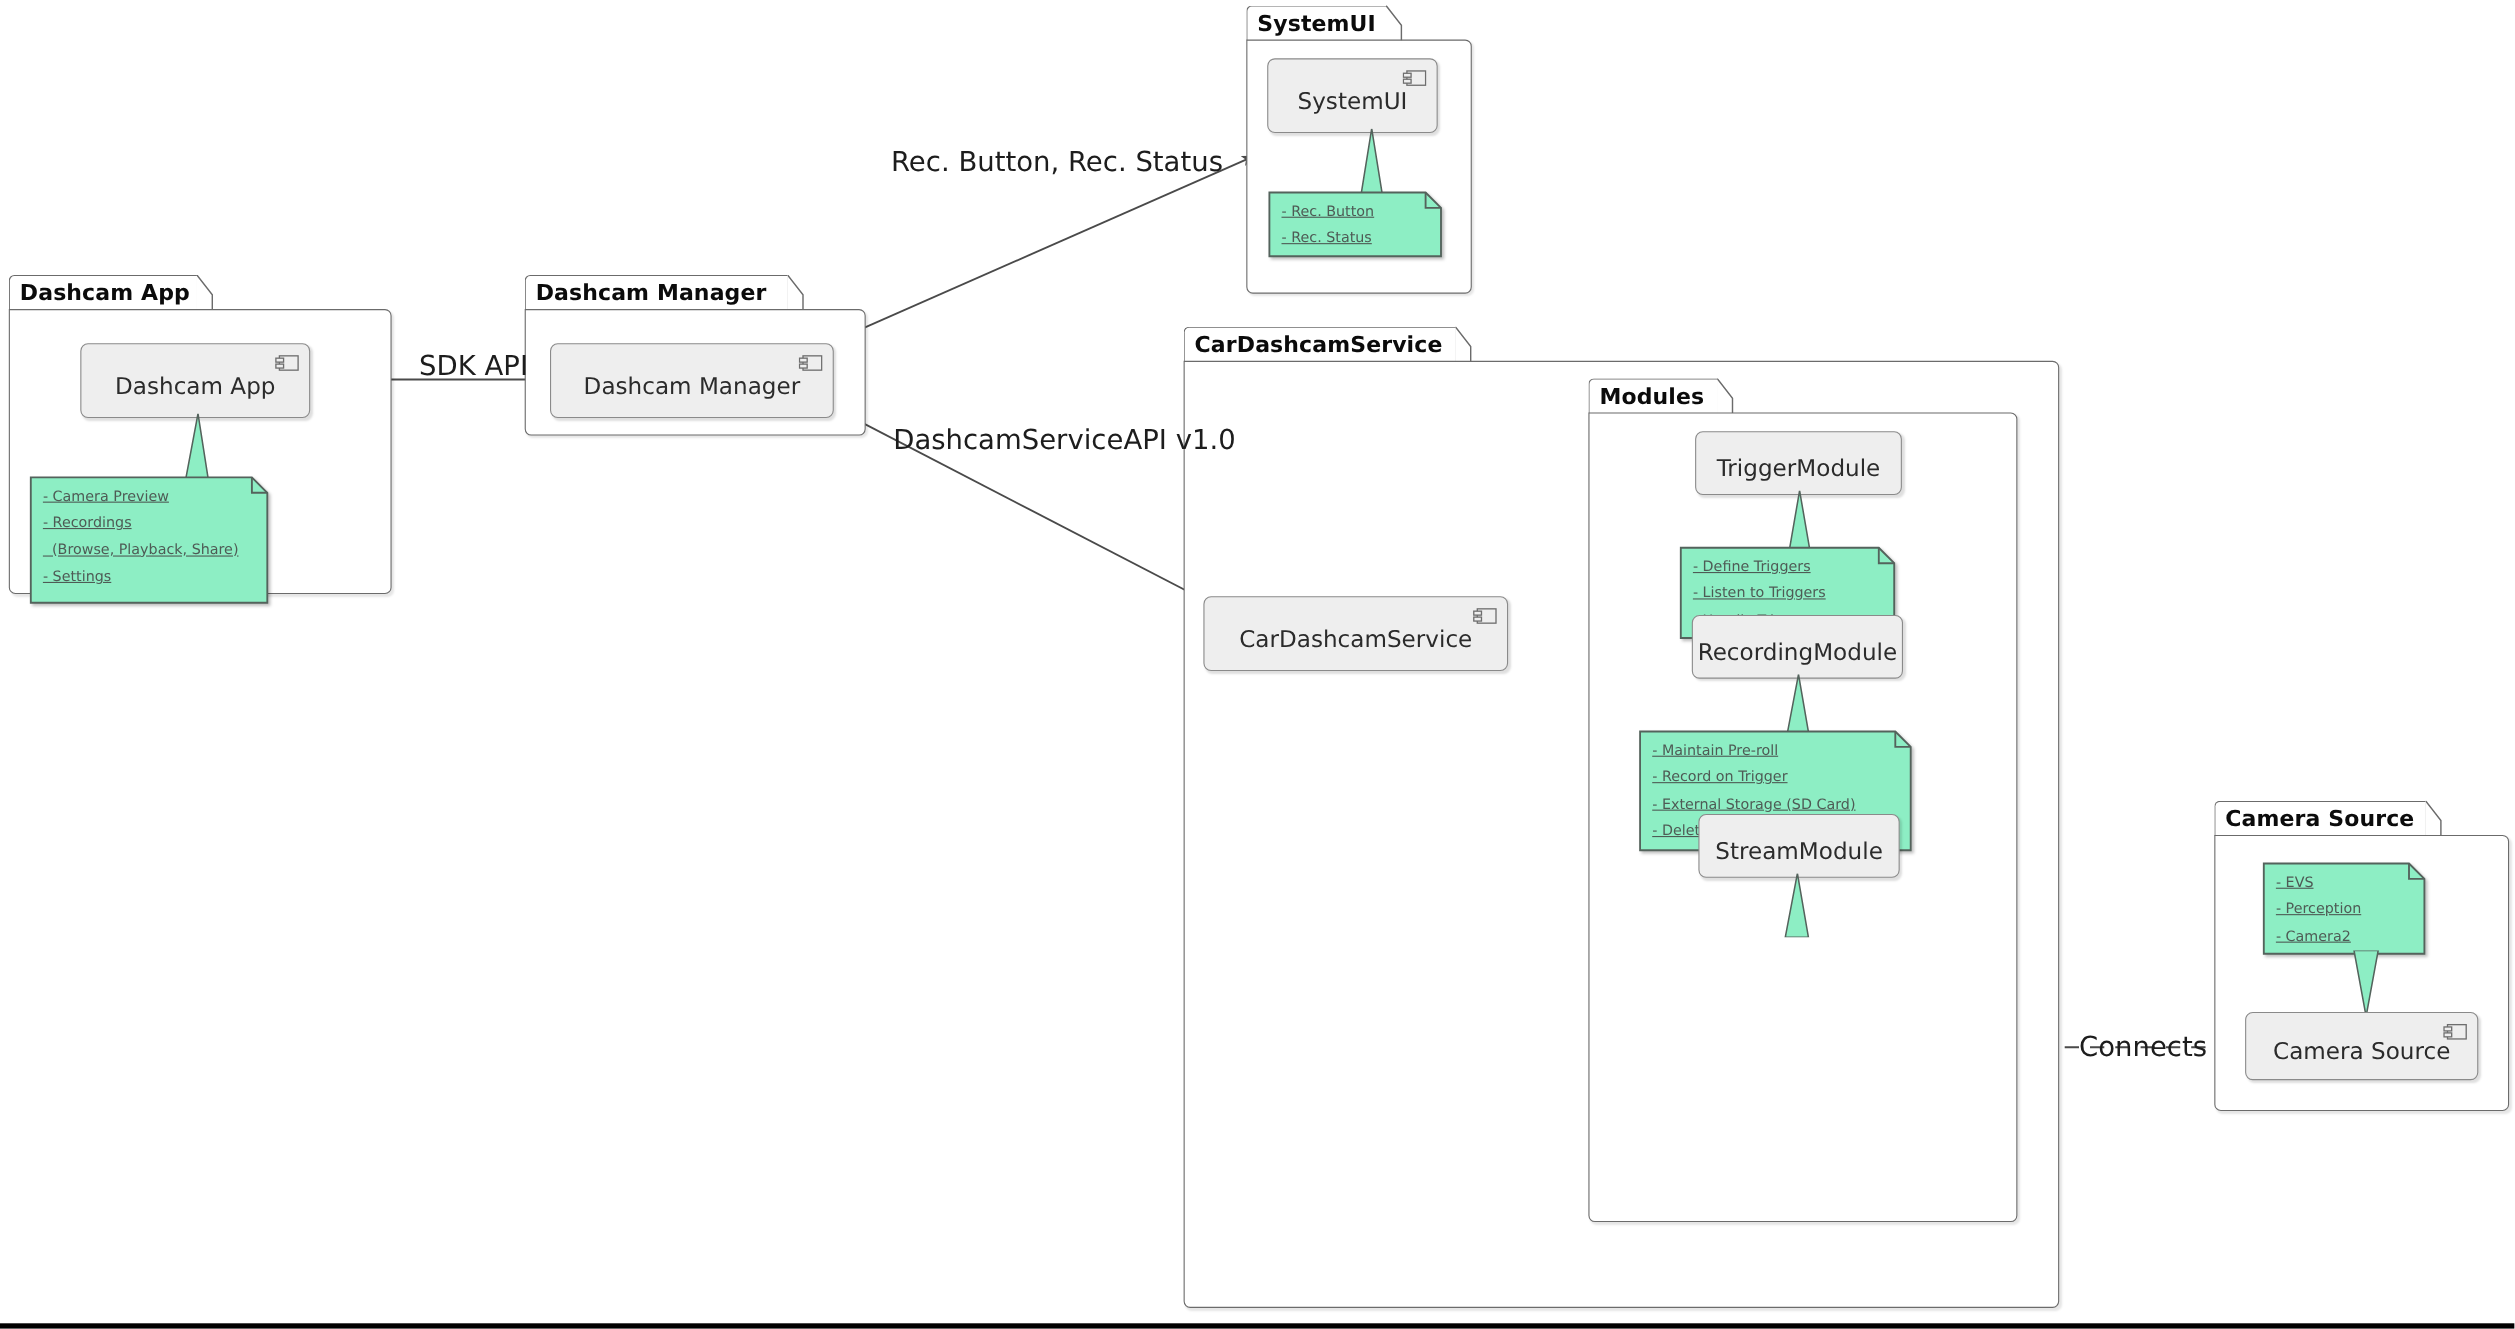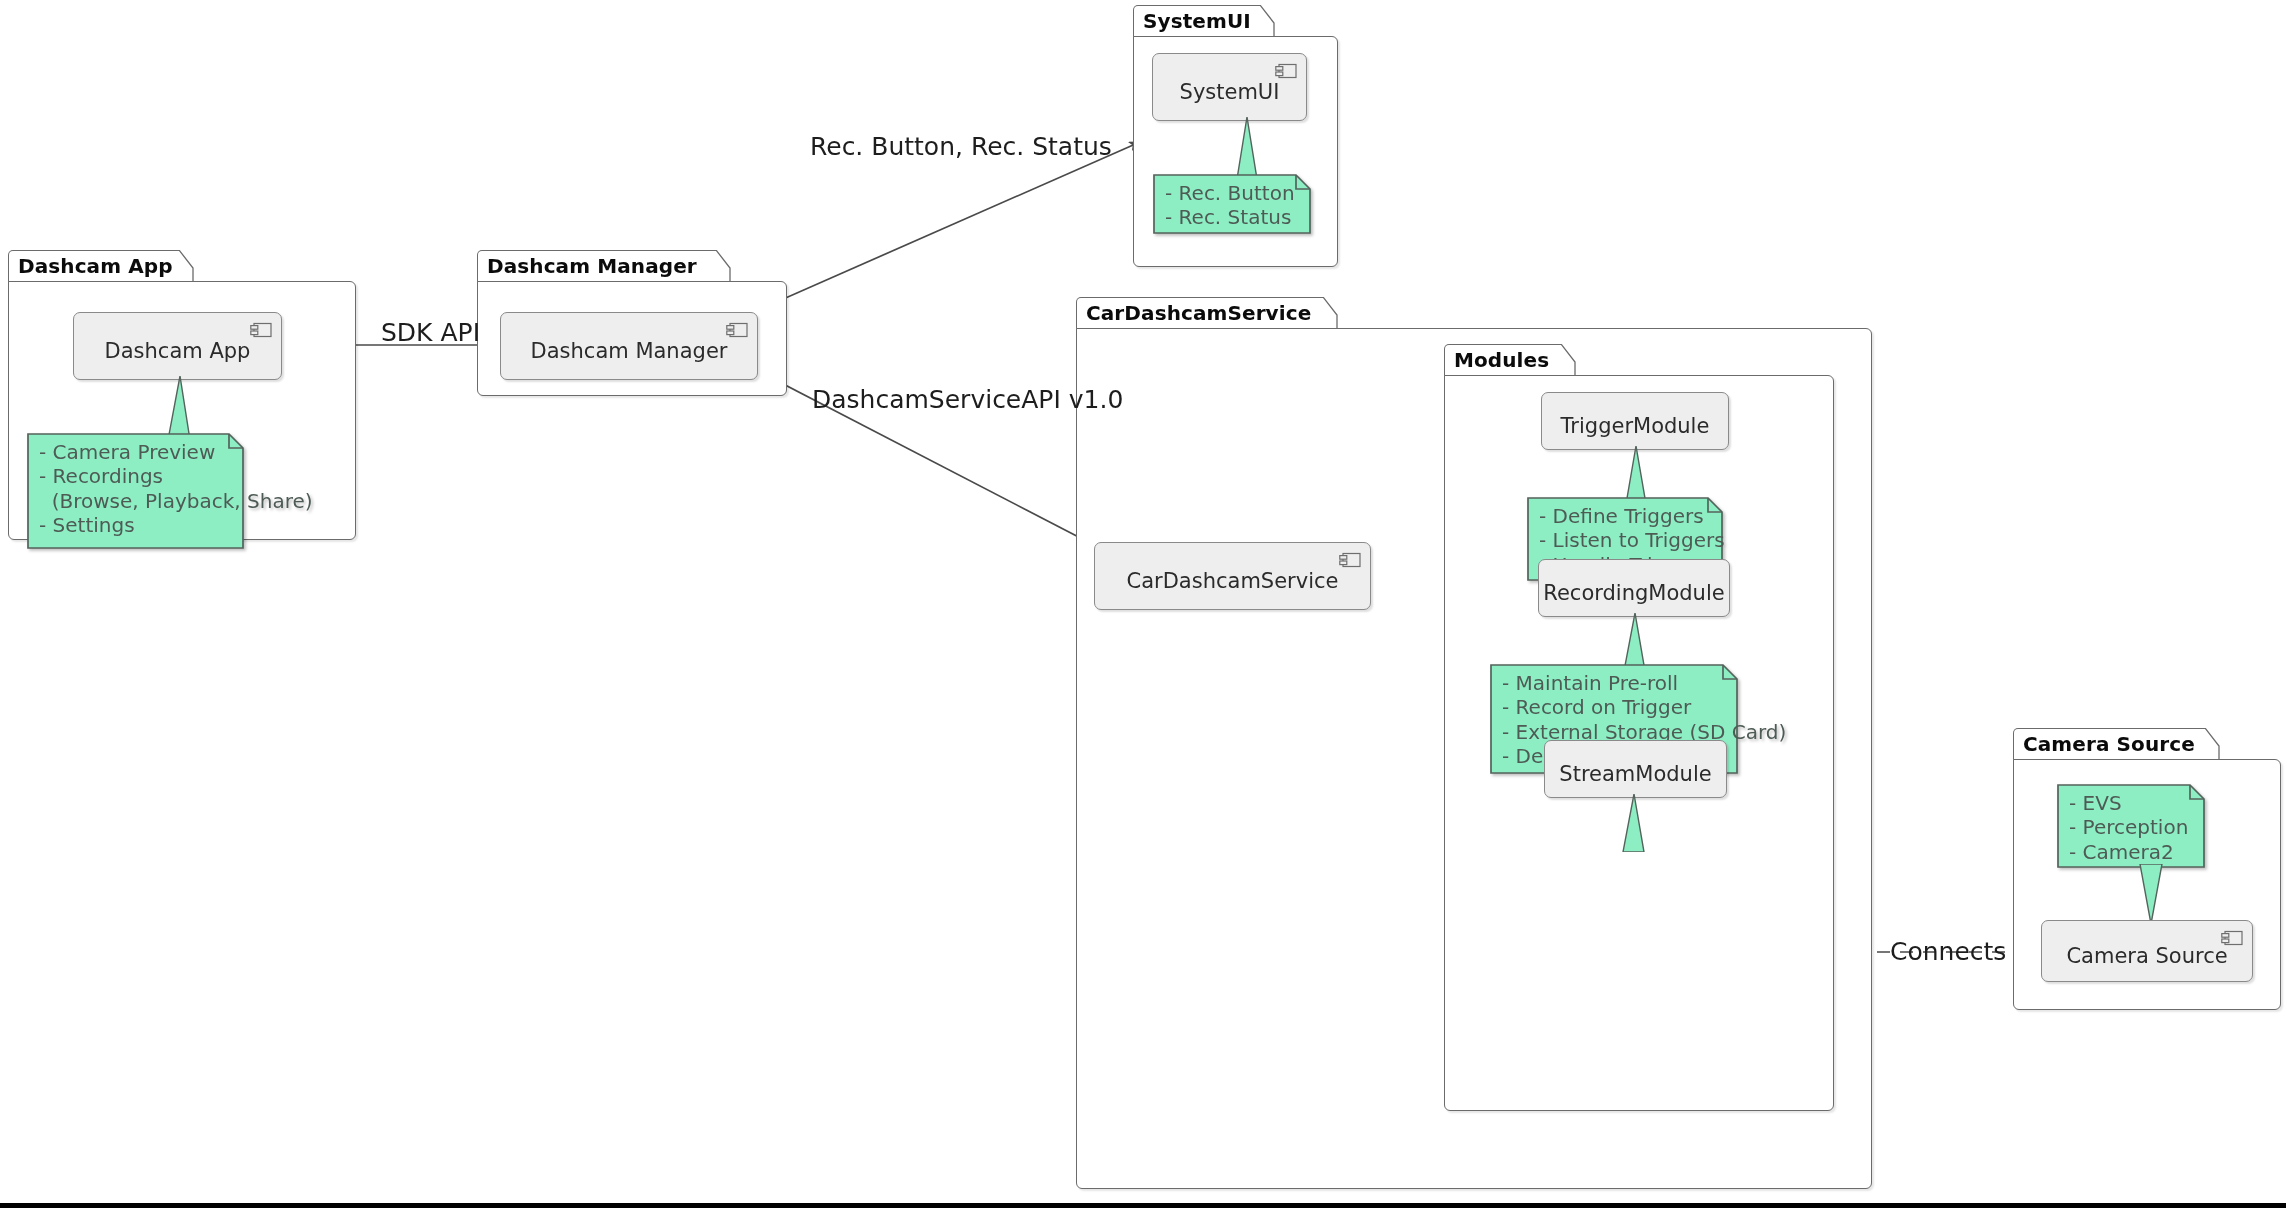--- a/index.html
+++ b/index.html
@@ -103,24 +103,25 @@
   }
   .note-shape {
     position: absolute;
     left: 0; top: 0;
     width: 100%; height: 100%;
   }
   .note-text {
     position: absolute;
     left: 13px;
     top: 8px;
-    font-size: 20px;
+    font-size: 13px;
     line-height: 24.3px;
     color: #4e5b55;
     white-space: pre;
+    text-decoration: underline;
   }
   .note-text b {
     color: #3c4a44;
     font-weight: bold;
   }
   
   .edge-label {
     position: absolute;
     font-size: 25px;
     color: #1d1d1d;

